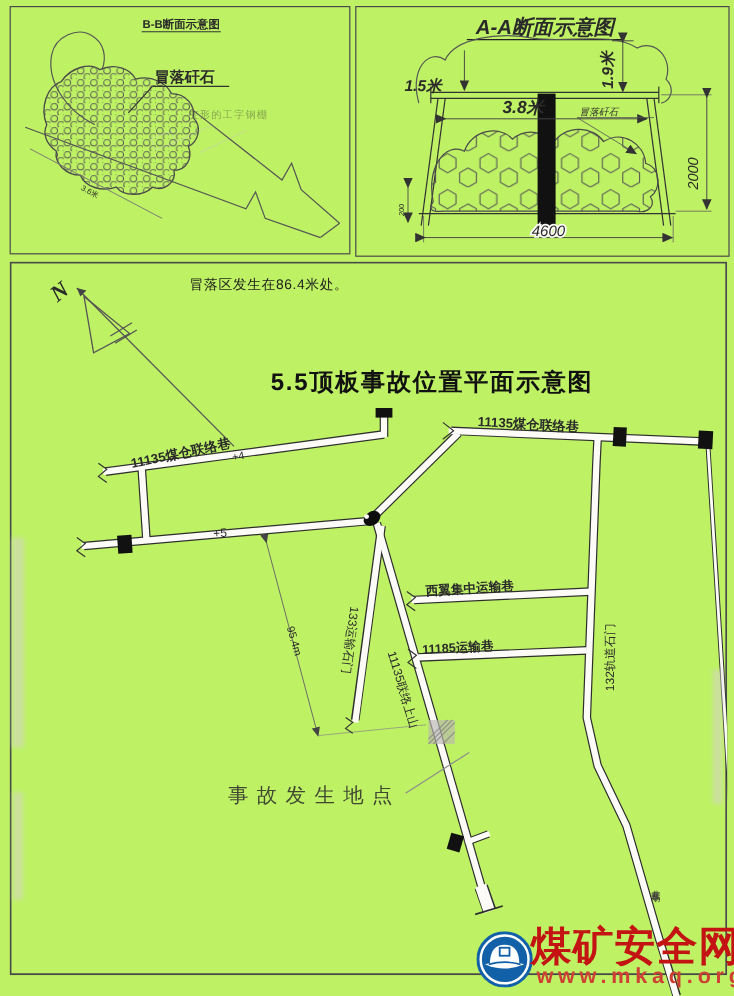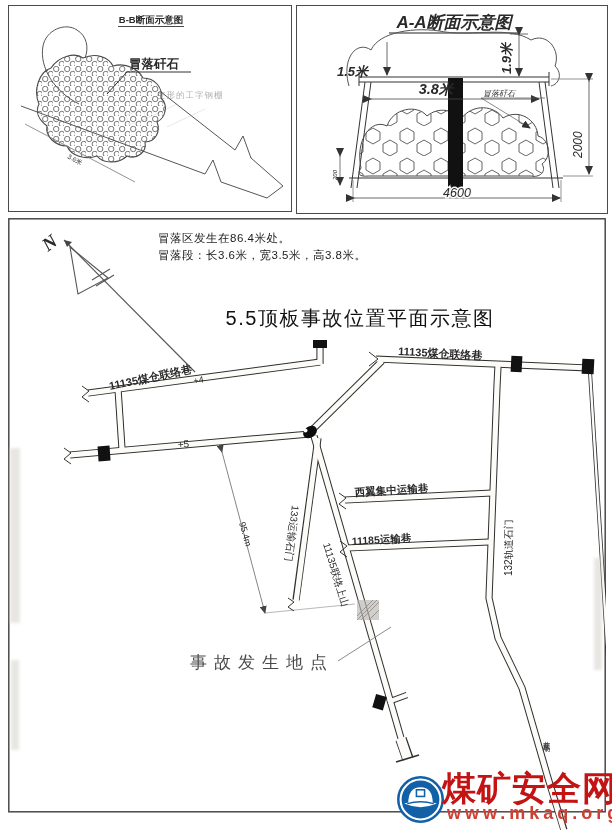--- a/index.html
+++ b/index.html
@@ -1,27 +1,27 @@
 <!DOCTYPE html>
 <html><head>
 <meta charset="utf-8">
 <style>
   html,body{margin:0;padding:0;background:#e9e9e9;}
-  .page{position:relative;width:612px;height:830px;margin:0 auto;background:#ffffff;
+  .page{position:relative;width:612px;height:830px;margin:0 auto;background:#bef264;
         font-family:"Liberation Sans",sans-serif;overflow:hidden;color:#222;}
   .panel{position:absolute;border:1.4px solid #4a4a4a;background:transparent;}
   #panel-bb{left:8px;top:5px;width:282px;height:205px;}
   #panel-aa{left:296px;top:5px;width:310px;height:207px;font-style:italic;}
   #panel-plan{left:8px;top:218px;width:598px;height:612px;border:none;}
   svg{display:block;}
   svg text{font-family:"Liberation Sans",sans-serif;fill:#2a2a2a;}
   .info-block{position:absolute;left:158px;top:230px;font-size:11.5px;line-height:17px;
               color:#1d1d1d;letter-spacing:0.5px;white-space:nowrap;}
   .plan-title{position:absolute;left:140px;top:305px;width:440px;text-align:center;
-              font-size:20px;font-weight:normal;letter-spacing:1.5px;color:#111;}
+              font-size:20px;font-weight:bold;letter-spacing:1.5px;color:#111;}
   .smudge{position:absolute;background:#d6d3cd;filter:blur(1.6px);opacity:.55;}
   .vlabel{position:absolute;writing-mode:vertical-rl;text-orientation:upright;
           font-size:7.5px;color:#3a3a3a;letter-spacing:1px;}
   .wm-name{position:absolute;left:442px;top:766px;font-size:34px;font-weight:800;
            color:#c31313;letter-spacing:1px;white-space:nowrap;}
   .wm-url{position:absolute;left:447px;top:803px;font-size:18px;font-weight:bold;
           color:#cd4033;letter-spacing:4px;white-space:nowrap;}
   .wm-logo{position:absolute;left:397px;top:776px;width:47px;height:47px;}
 </style>
 </head>
@@ -234,21 +234,20 @@
         <text transform="translate(315,326) rotate(73)" font-size="10">11135联络上山</text>
         <text x="170" y="230" font-size="10" transform="rotate(-4 170 230)">+5</text>
         <text x="186" y="166" font-size="9" transform="rotate(-10 186 166)">+4</text>
         <text x="182" y="450" font-size="17" letter-spacing="7" fill="#555" opacity="0.85">事故发生地点</text>
       </g>
     </svg>
   </div>
 
   <div class="info-block">
     <div>冒落区发生在86.4米处。</div>
-    <div>冒落段：长3.6米，宽3.5米，高3.8米。</div>
   </div>
 
   <div class="plan-title">5.5顶板事故位置平面示意图</div>
 
   <div class="vlabel" style="left:541px;top:735px;height:48px;">井底车场</div>
 
   <div class="smudge" style="left:10px;top:448px;width:10px;height:175px;"></div>
   <div class="smudge" style="left:11px;top:660px;width:8px;height:90px;"></div>
   <div class="smudge" style="left:594px;top:558px;width:8px;height:112px;"></div>
 

